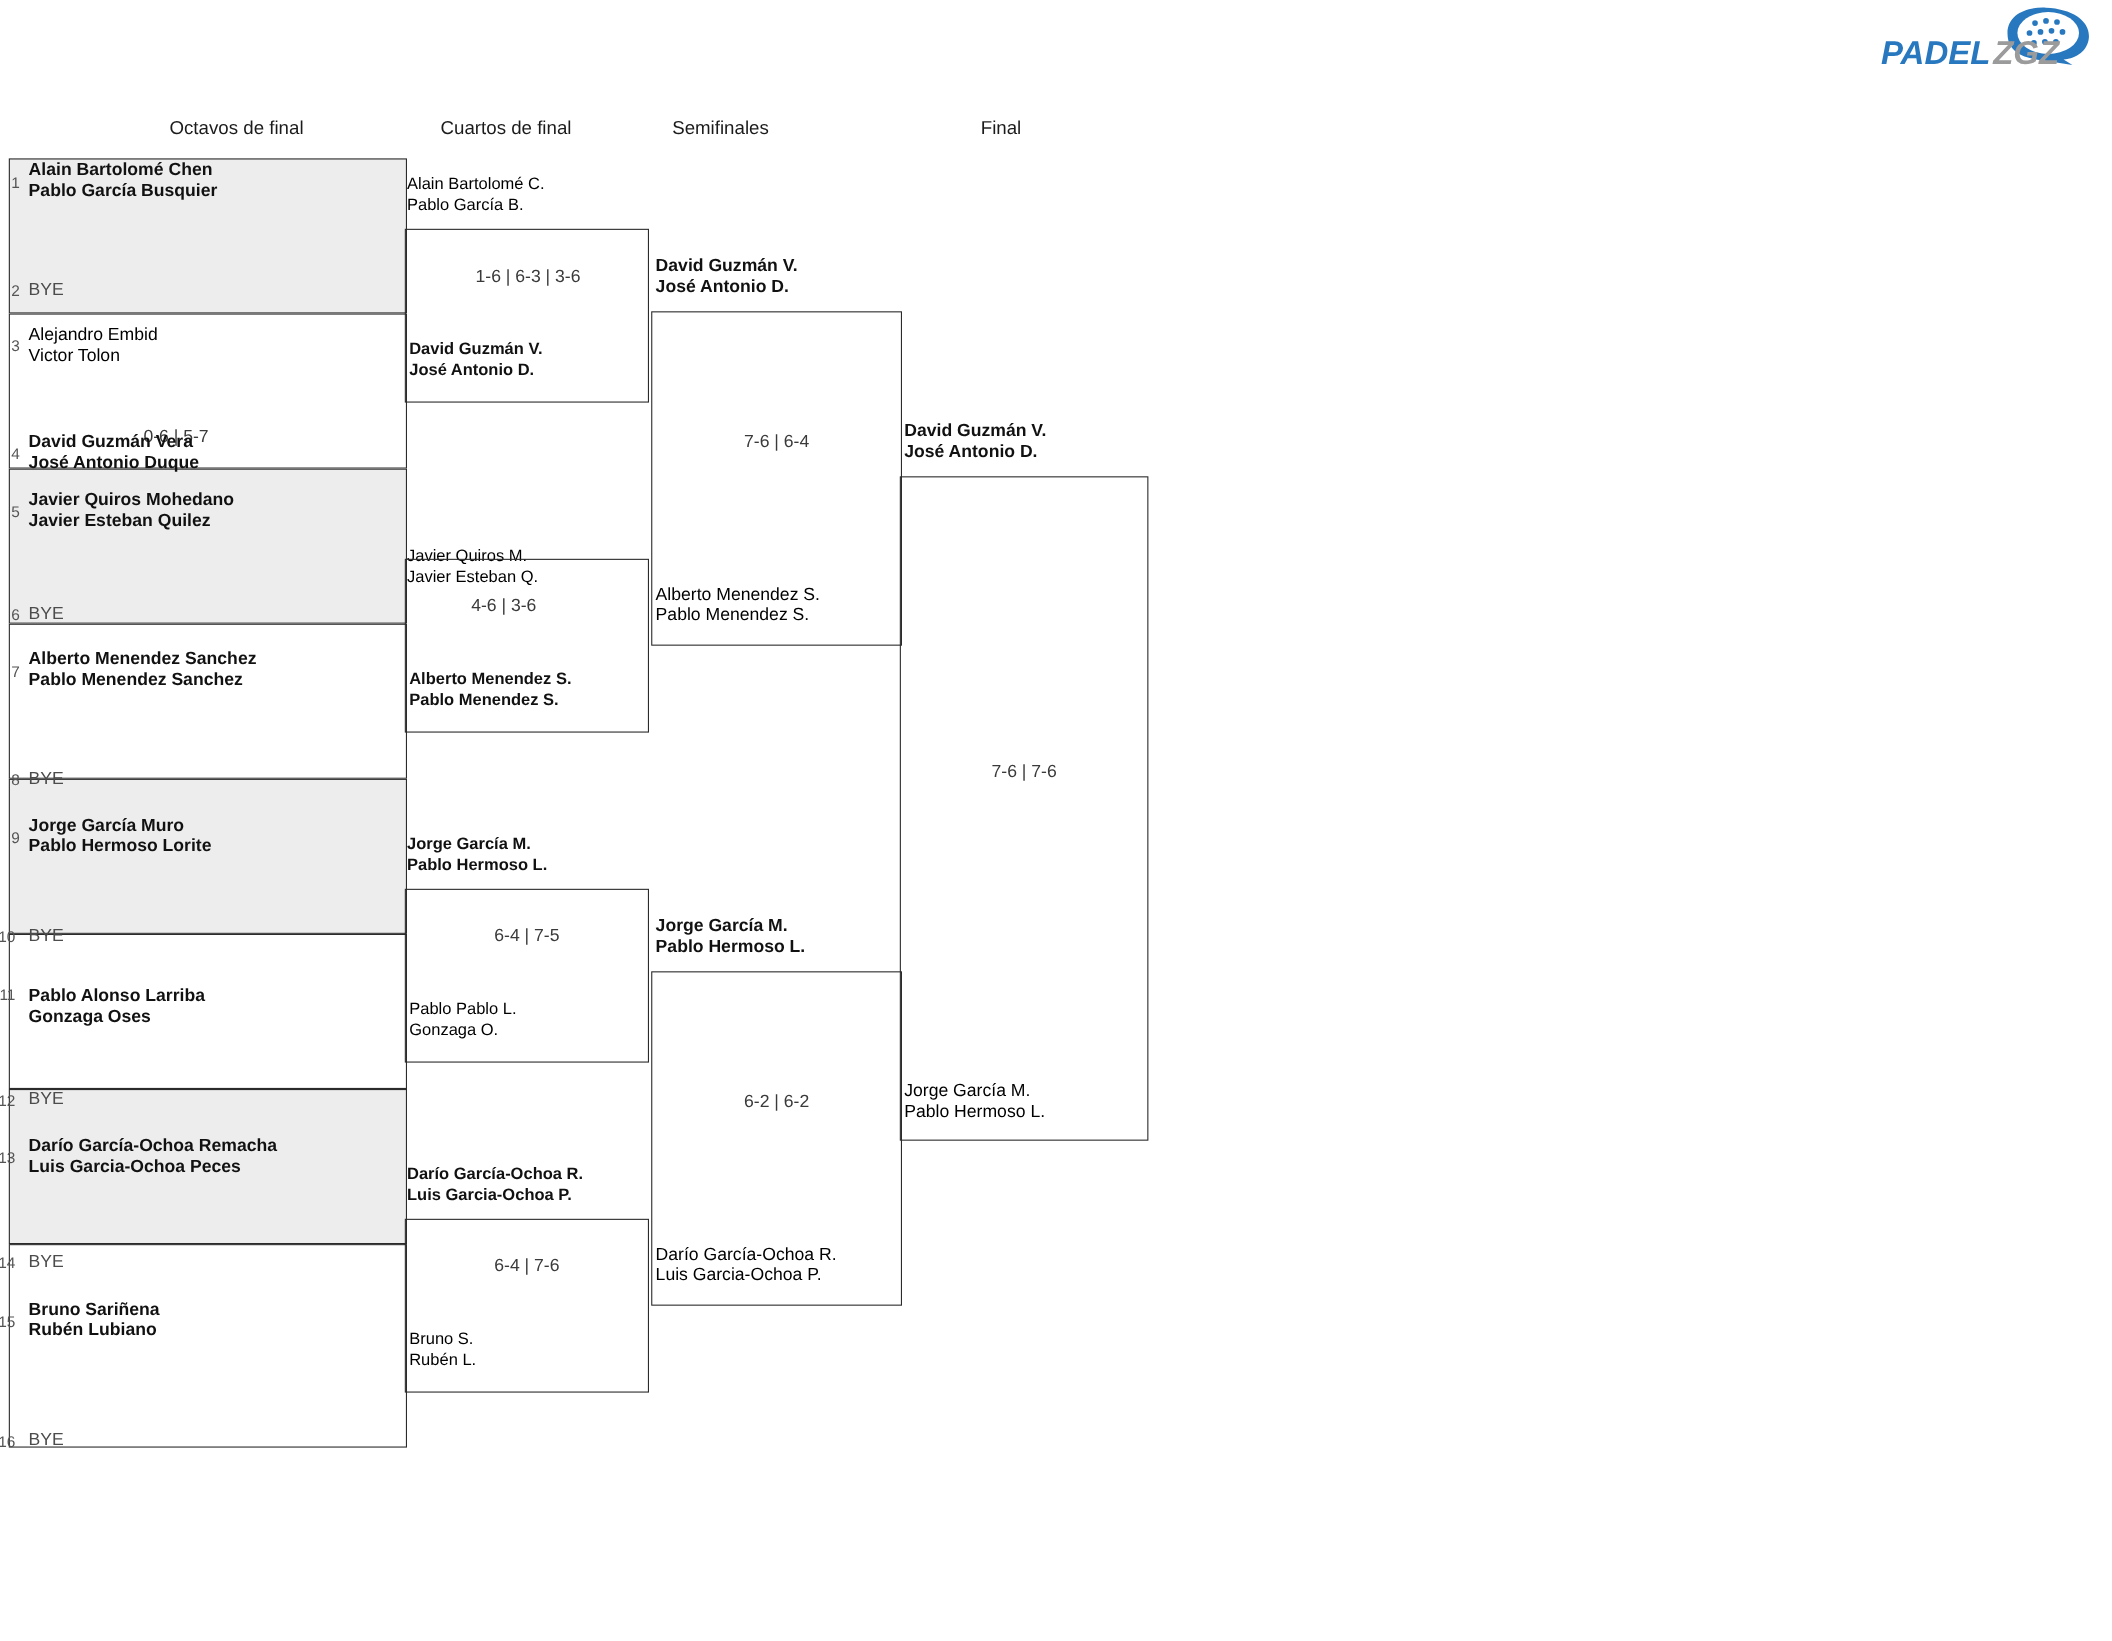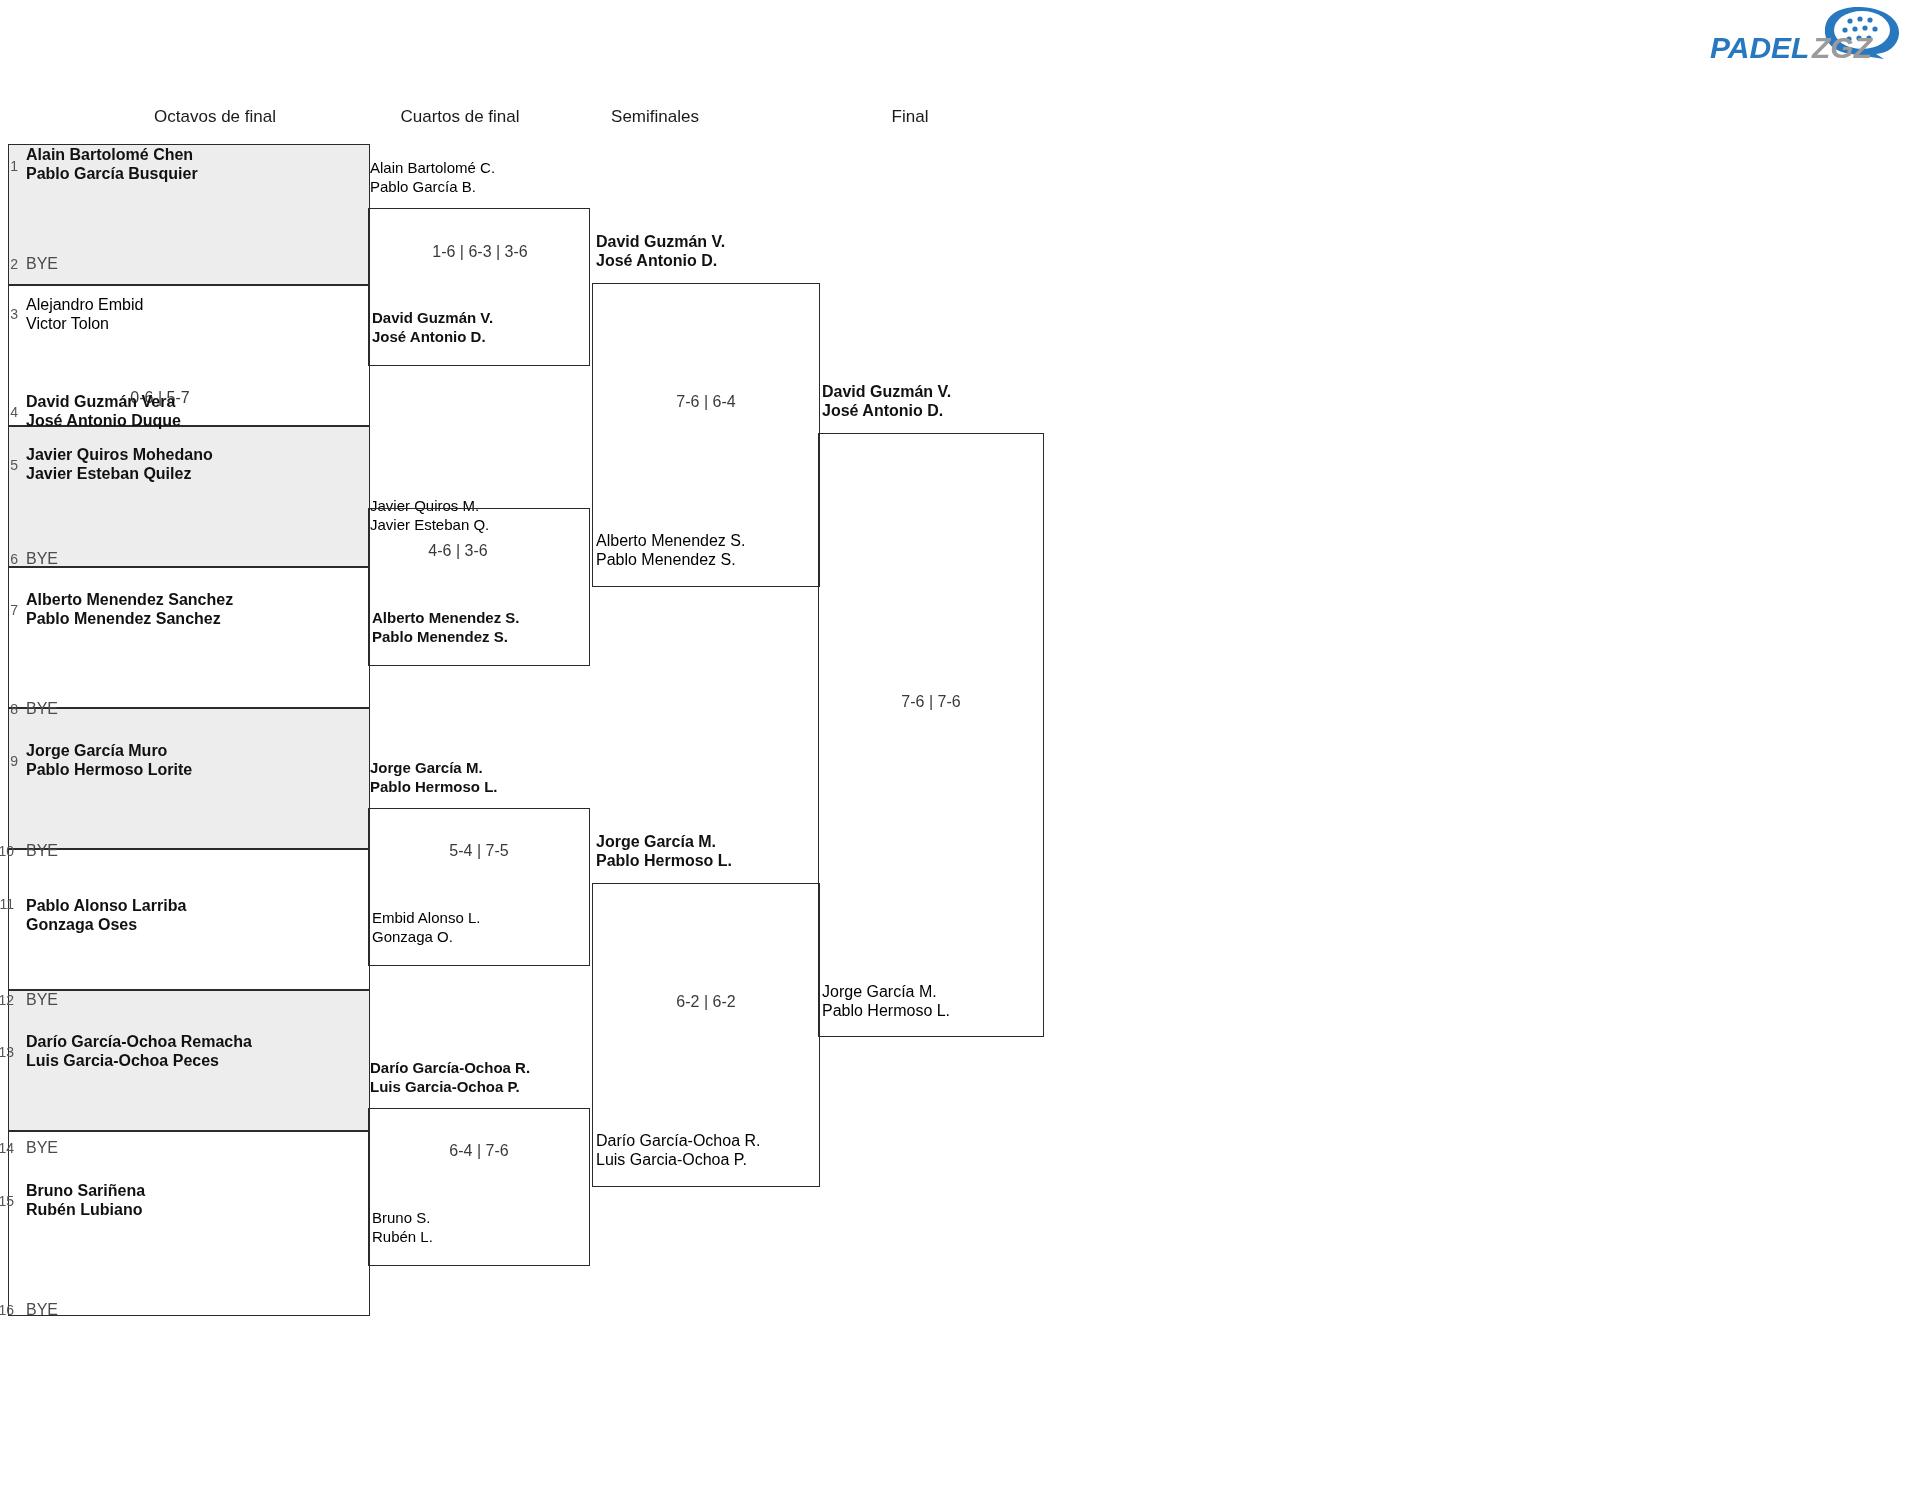--- a/index.html
+++ b/index.html
@@ -200,23 +200,23 @@
   <div class="entrant win r2name" style="left:372px;top:608px;">
     <span class="ln">Alberto Menendez S.</span>
     <span class="ln">Pablo Menendez S.</span>
   </div>
 
   <div class="entrant win r2name" style="left:370px;top:758px;">
     <span class="ln">Jorge García M.</span>
     <span class="ln">Pablo Hermoso L.</span>
   </div>
   <div class="mbox" style="left:368px;top:808px;width:222px;height:158px;"></div>
-  <div class="score" style="left:368px;top:842px;width:222px;">5-4 | 7-5</div>
+  <div class="score" style="left:368px;top:842px;width:222px;">6-4 | 7-5</div>
   <div class="entrant lose r2name" style="left:372px;top:908px;">
-    <span class="ln">Embid Alonso L.</span>
+    <span class="ln">Pablo Pablo L.</span>
     <span class="ln">Gonzaga O.</span>
   </div>
 
   <div class="entrant win r2name" style="left:370px;top:1058px;">
     <span class="ln">Darío García-Ochoa R.</span>
     <span class="ln">Luis Garcia-Ochoa P.</span>
   </div>
   <div class="mbox" style="left:368px;top:1108px;width:222px;height:158px;"></div>
   <div class="score" style="left:368px;top:1142px;width:222px;">6-4 | 7-6</div>
   <div class="entrant lose r2name" style="left:372px;top:1208px;">

